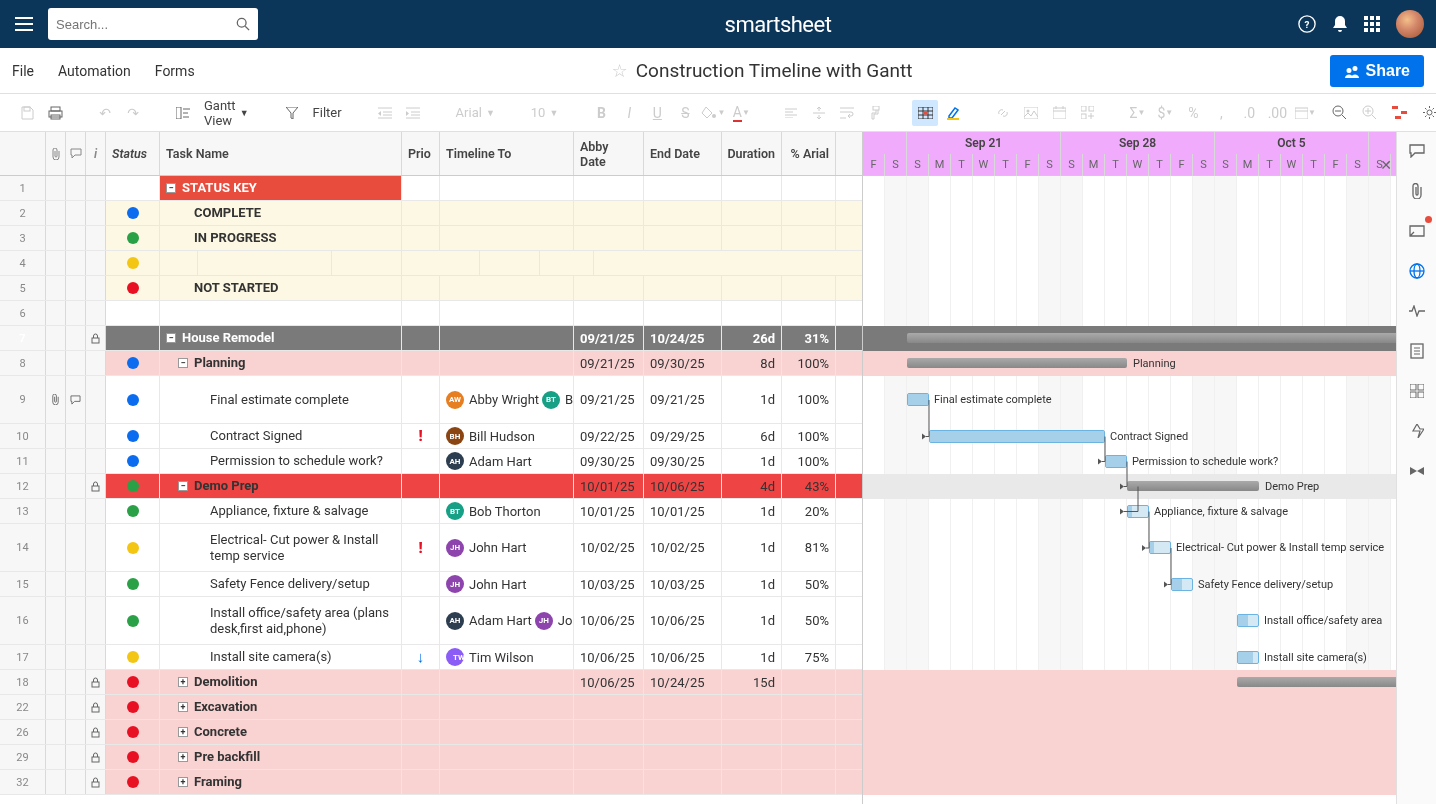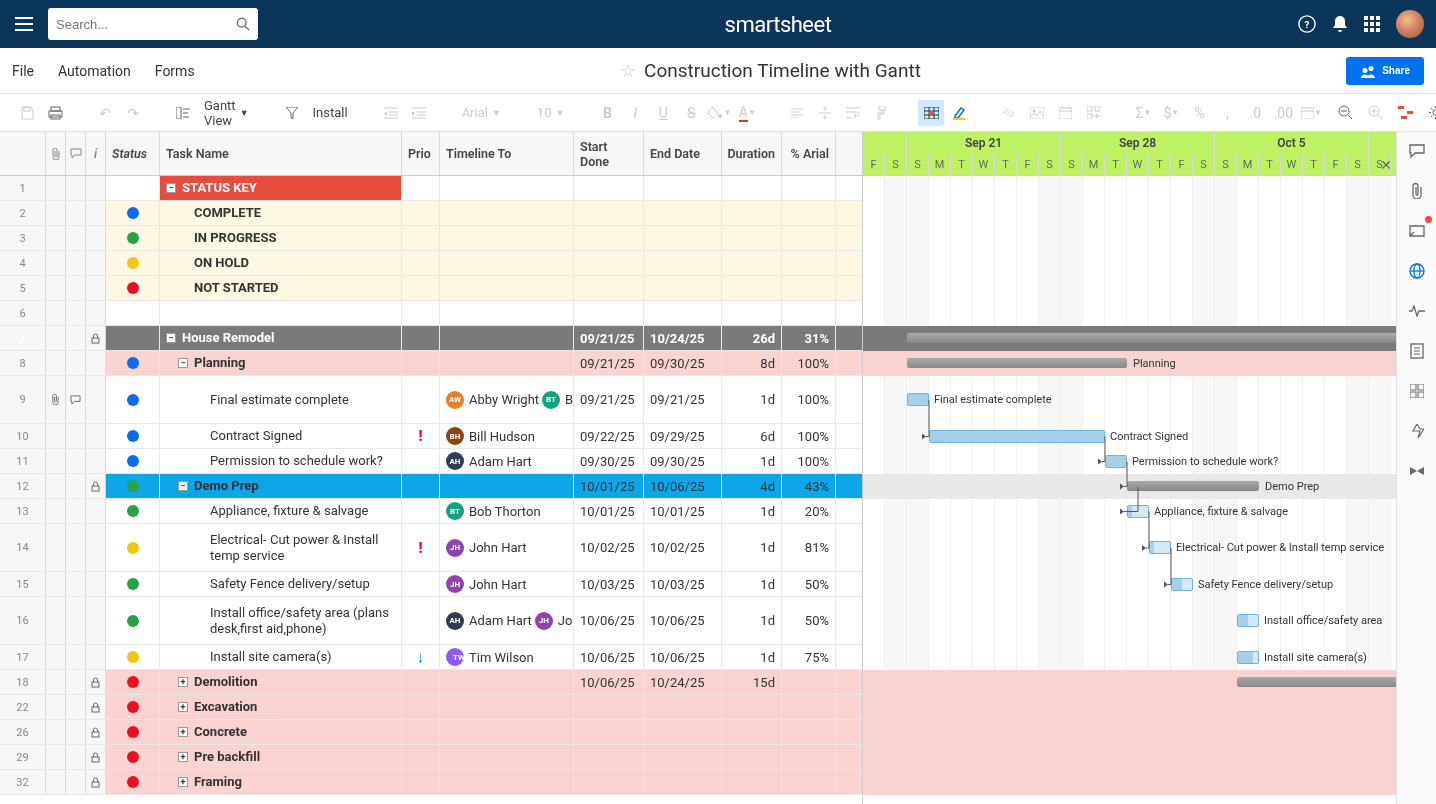--- a/index.html
+++ b/index.html
@@ -13,21 +13,21 @@
 .logo { flex:1; text-align:center; color:#fff; font-size:22px; font-weight:400; letter-spacing:-0.5px;}
 .topbar-right { display:flex; align-items:center; gap:16px; color:#fff;}
 .avatar-img { width:28px; height:28px; border-radius:50%; background: radial-gradient(circle at 40% 35%, #f4c089 0%, #d4886b 40%, #a0522d 100%); }
 
 
 .titlebar { height:46px; display:flex; align-items:center; padding:0 12px; border-bottom:1px solid #e0e0e0;}
 .menu-items { display:flex; gap:24px; font-size:14px; color:#333;}
 .menu-items span { cursor:pointer; }
 .title-center { flex:1; text-align:center; font-size:19px; color:#333; display:flex; align-items:center; justify-content:center; gap:8px;}
 .star-icon { color:#ccc; font-size:18px;}
-.share-btn { background:#0073ec; color:#fff; border:none; border-radius:3px; padding:7px 14px; font-size:10px; font-weight:600; cursor:pointer; display:flex; align-items:center; gap:6px;}
+.share-btn { background:#0073ec; color:#fff; border:none; border-radius:3px; padding:7px 14px; font-size:16px; font-weight:600; cursor:pointer; display:flex; align-items:center; gap:6px;}
 
 
 .toolbar { height:38px; border-bottom:1px solid #e0e0e0; display:flex; align-items:center; padding:0 8px; gap:2px;}
 .tb-group { display:flex; align-items:center; gap:2px; padding:0 6px;}
 .tb-sep { width:1px; height:22px; background:#e0e0e0; margin:0 4px;}
 .tb-btn { min-width:26px; height:26px; display:flex; align-items:center; justify-content:center; color:#666; cursor:pointer; border-radius:2px; font-size:14px;}
 .tb-btn.disabled { color:#ccc; cursor:default;}
 .tb-dropdown { padding:0 6px; height:26px; display:flex; align-items:center; gap:4px; cursor:pointer; font-size:13px; color:#444;}
 .tb-btn.active { background:#cfe7ff;}
 .toolbar-right { margin-left:auto; display:flex; align-items:center; gap:4px;}
@@ -71,21 +71,21 @@
 .dot-yellow { background:#f3c613;}
 .dot-red { background:#e81123;}
 
 .row-orange .gr-cell.col-task { background:#e84c3d; color:#fff; font-weight:700;}
 .row-cream { background:#fdf8e3;}
 .row-cream .gr-cell.col-task { font-weight:700;}
 .row-grey { background:#7a7a7a; color:#fff;}
 .row-grey .gr-cell { color:#fff; font-weight:700;}
 .row-pink { background:#f9d2d2;}
 .row-pink .gr-cell.col-task { font-weight:700;}
-.row-ltgrey { background:#0ea5e9;}
+.row-ltgrey { background:#ef4444;}
 .row-ltgrey .gr-cell.col-task { font-weight:700;}
 
 .expand-toggle { width:10px; height:10px; border:1px solid #999; display:inline-flex; align-items:center; justify-content:center; font-size:9px; line-height:1; margin-right:6px; background:#fff; color:#333; flex-shrink:0;}
 .indent-1 { padding-left:18px !important;}
 .indent-2 { padding-left:34px !important;}
 .indent-3 { padding-left:50px !important;}
 
 .assignee { display:flex; align-items:center; gap:5px; font-size:13px;}
 .assignee-stack { display:flex; flex-direction:row; gap:3px; padding:3px 0;}
 .av { width:18px; height:18px; border-radius:50%; color:#fff; font-size:8px; font-weight:700; display:flex; align-items:center; justify-content:center; flex-shrink:0;}
@@ -93,21 +93,21 @@
 .av-bt { background:#16a085;}
 .av-bh { background:#8b4513;}
 .av-ah { background:#2c3e50;}
 .av-jh { background:#8e44ad;}
 .av-tw { background:#8b5cf6;padding-left:8px;}
 
 .prio-red { color:#e81123; font-weight:900; font-size:15px;}
 .prio-blue-down { color:#0073ec; font-size:15px;}
 
 
-.gantt-header { height:44px; display:flex; flex-direction:column; border-bottom:1px solid #ccc; background:#bef264; position:relative;}
+.gantt-header { height:44px; display:flex; flex-direction:column; border-bottom:1px solid #ccc; background:#f0abfc; position:relative;}
 .gantt-months { height:22px; display:flex;}
 .gantt-month { border-right:1px solid #d9d9d9; text-align:center; font-size:12px; font-weight:600; line-height:22px; color:#444;}
 .gantt-days { height:22px; display:flex;}
 .gantt-day { border-right:1px solid #d9d9d9; text-align:center; font-size:11px; line-height:22px; color:#666; flex-shrink:0;}
 .close-x { position:absolute; right:4px; top:25px; font-size:14px; color:#666; cursor:pointer;}
 
 .gantt-body { position:relative; overflow:hidden;}
 .gantt-row { height:25px; position:relative; border-bottom:1px solid transparent;}
 .gantt-row.tall { height:48px;}
 .gantt-row.pink { background:#f9d2d2;}
@@ -233,21 +233,21 @@
       </span>
   </div>
   <div class="tb-sep"></div>
   <div class="tb-group">
     <span class="tb-btn">
         <svg width="12" height="12" viewBox="0 0 12 12">
           <path d="M0 0h12L7 6v6l-2-1V6z" fill="none" stroke="currentColor"></path>
         </svg>
       </span>
     <span class="tb-dropdown">
-        <span>Install</span>
+        <span>Filter</span>
       </span>
   </div>
   <div class="tb-sep"></div>
   <div class="tb-group">
     <span class="tb-btn disabled">
         <svg width="14" height="12" viewBox="0 0 14 12">
           <line x1="0" y1="1" x2="14" y2="1" stroke="currentColor"></line>
           <line x1="5" y1="5" x2="14" y2="5" stroke="currentColor"></line>
           <line x1="5" y1="8" x2="14" y2="8" stroke="currentColor"></line>
           <line x1="0" y1="11" x2="14" y2="11" stroke="currentColor"></line>
@@ -442,21 +442,21 @@
             <path d="M1 1h10v6H5l-3 3V7H1z" fill="none" stroke="#888"></path>
           </svg>
         </div>
       <div class="gh-cell col-lock">
           <i style="font-style:italic; color:#888;">i</i>
         </div>
       <div class="gh-cell col-status">Status</div>
       <div class="gh-cell col-task">Task Name</div>
       <div class="gh-cell col-prio">Prio</div>
       <div class="gh-cell col-assigned">Timeline To</div>
-      <div class="gh-cell col-start">Start Done</div>
+      <div class="gh-cell col-start">Abby Date</div>
       <div class="gh-cell col-end">End Date</div>
       <div class="gh-cell col-duration">Duration</div>
       <div class="gh-cell col-done">% Arial</div>
     </div>
     <div class="grid-body" id="grid-body">
         <div class="grid-row row-orange">
           <div class="gr-cell col-rownum">1</div>
           <div class="gr-cell col-attach"></div>
           <div class="gr-cell col-comment"></div>
           <div class="gr-cell col-lock"></div>
@@ -508,23 +508,20 @@
           <div class="gr-cell col-duration"></div>
           <div class="gr-cell col-done"></div>
         </div>
         <div class="grid-row row-cream">
           <div class="gr-cell col-rownum">4</div>
           <div class="gr-cell col-attach"></div>
           <div class="gr-cell col-comment"></div>
           <div class="gr-cell col-lock"></div>
           <div class="gr-cell col-status" style="justify-content:center;">
             <span class="status-dot dot-yellow"></span>
-          </div>
-          <div class="gr-cell col-task indent-2">
-            <span>ON HOLD</span>
           </div>
           <div class="gr-cell col-prio" style="justify-content:center;"></div>
           <div class="gr-cell col-assigned"></div>
           <div class="gr-cell col-start"></div>
           <div class="gr-cell col-end"></div>
           <div class="gr-cell col-duration"></div>
           <div class="gr-cell col-done"></div>
         </div>
         <div class="grid-row row-cream">
           <div class="gr-cell col-rownum">5</div>

